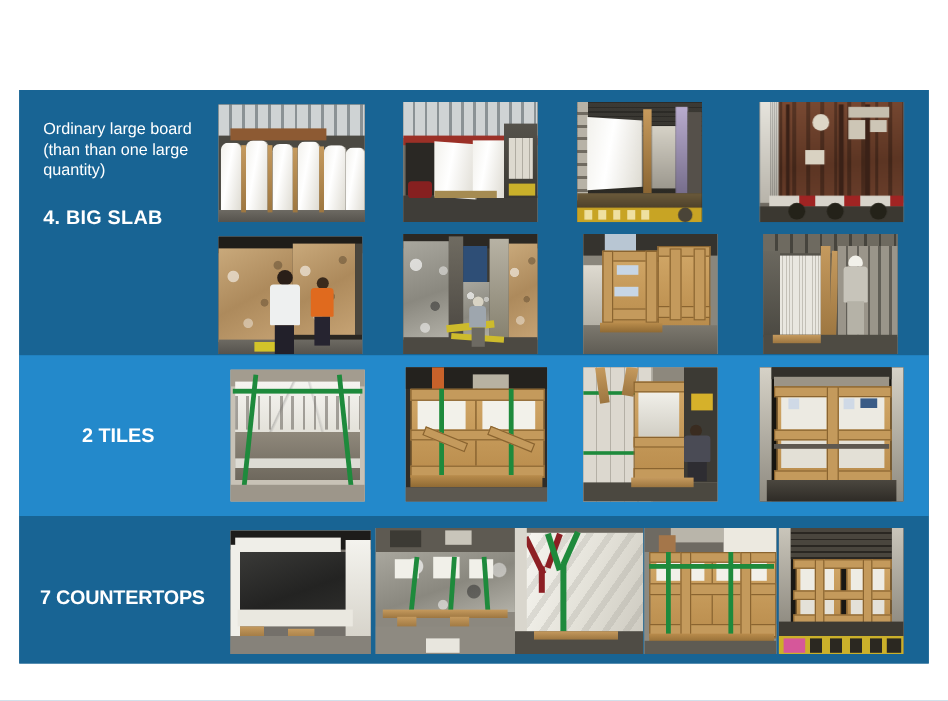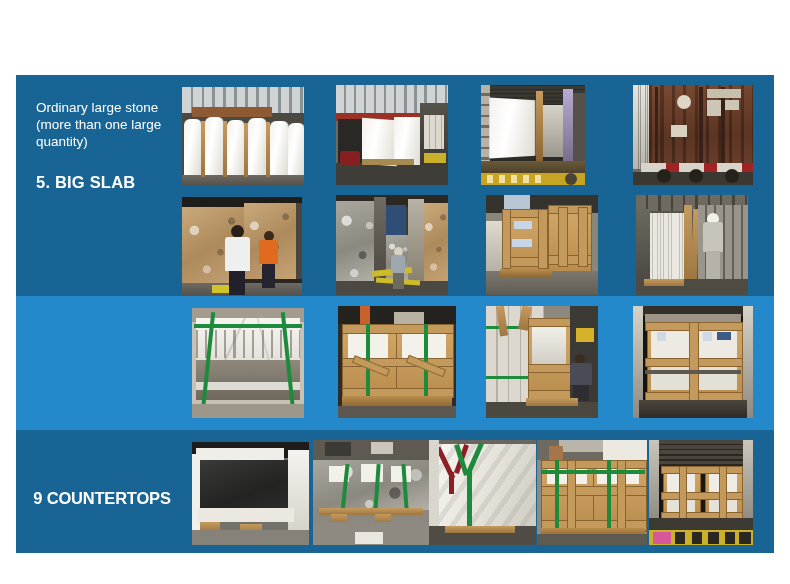--- a/index.html
+++ b/index.html
@@ -114,23 +114,24 @@
 <div class="slide">
 
 
   <div class="panel">
 
     <div class="band band-dark band-slab"></div>
     <div class="band band-light band-tiles"></div>
     <div class="band band-dark band-counter"></div>
 
     <div class="labelcol">
-      <div class="lbl lbl-body lbl-ordinary">Ordinary large stone (more than one large quantity)</div>
-      <div class="lbl lbl-head lbl-bigslab">5. BIG SLAB</div>
-      <div class="lbl lbl-counter">9 COUNTERTOPS</div>
+      <div class="lbl lbl-body lbl-ordinary">Ordinary large board (than than one large quantity)</div>
+      <div class="lbl lbl-head lbl-bigslab">4. BIG SLAB</div>
+      <div class="lbl lbl-tiles">2 TILES</div>
+      <div class="lbl lbl-counter">7 COUNTERTOPS</div>
     </div>
 
     <div class="ph" style="left:166px;top:12px;width:122px;height:98px;">
       <div class="sc" style="background:#4b4942;">
         <div class="strip roof" style="left:0;top:0;width:100%;height:26px;"></div>
         <div class="strip" style="left:10px;top:20px;width:80px;height:10px;background:#8d5a33;"></div>
         <div class="strip floor" style="left:0;top:88px;width:100%;height:10px;"></div>
         <div class="obj wrap" style="left:2px;top:32px;width:17px;height:56px;border-radius:6px 6px 0 0;"></div>
         <div class="obj woodpost" style="left:19px;top:34px;width:4px;height:56px;"></div>
         <div class="obj wrap" style="left:23px;top:30px;width:18px;height:58px;border-radius:6px 6px 0 0;"></div>

